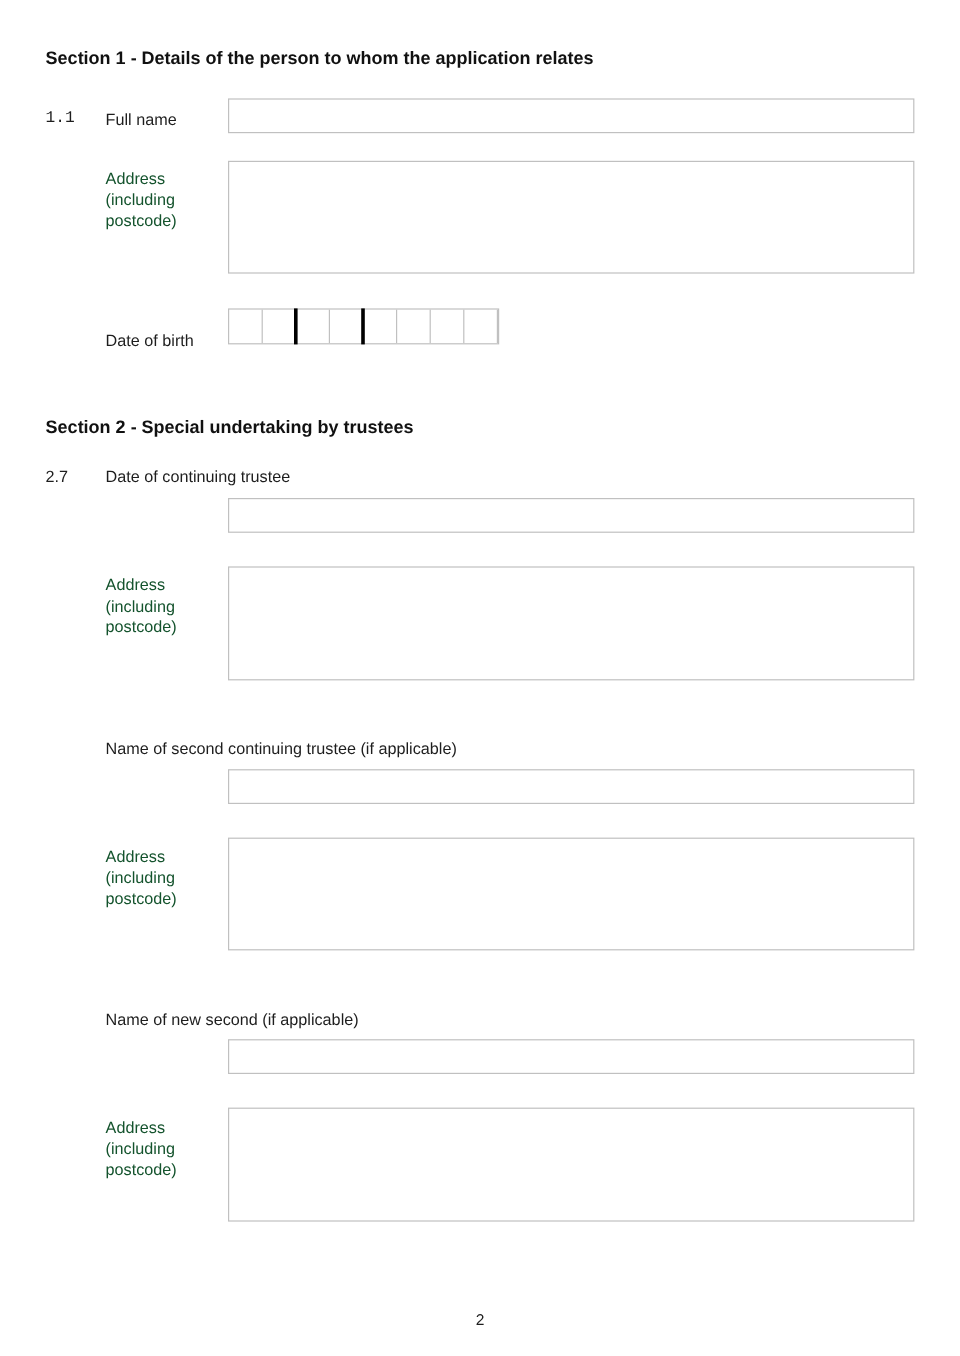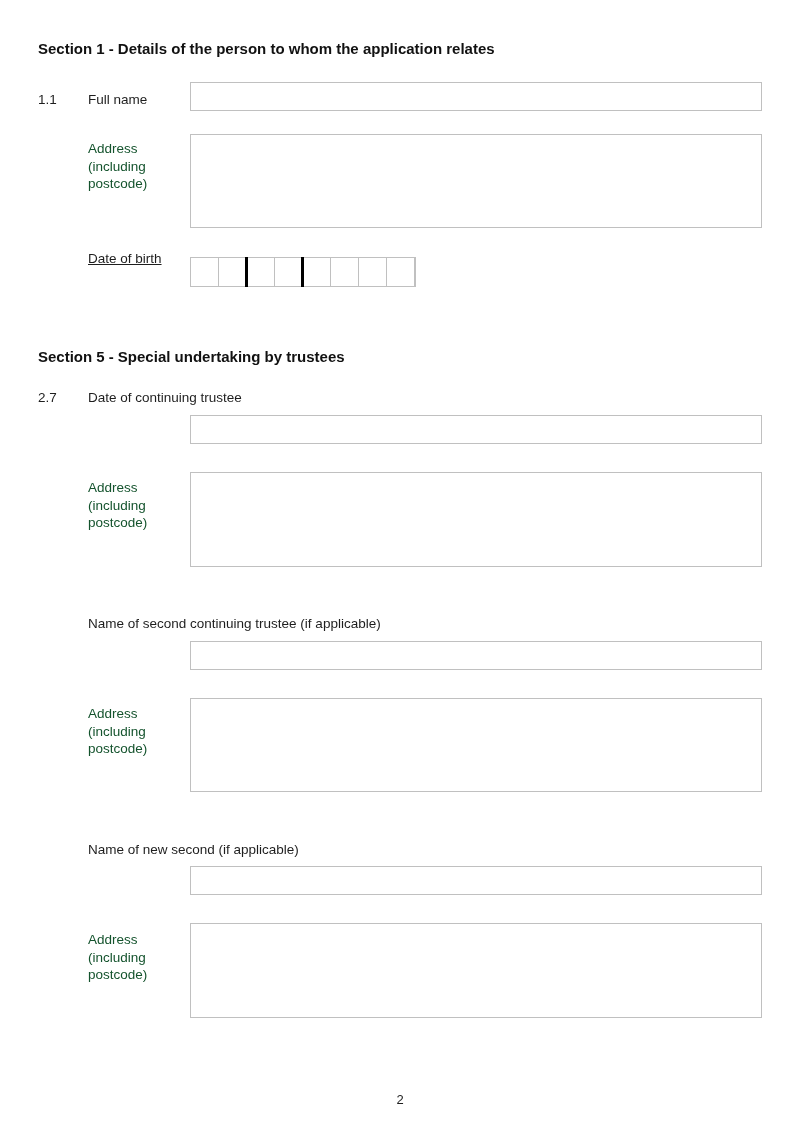--- a/index.html
+++ b/index.html
@@ -86,47 +86,47 @@
 </style>
 </head>
 <body>
 
 <div class="page">
 
   <div class="abs heading" style="left:38px; top:40px;">
     <span class="prefix">Section 1 -</span><span>Details of the person to whom the application relates</span>
   </div>
 
-  <div class="abs lbl" style="left:38px; top:92px;">1.1</div>
+  <div class="abs lbl" style="left:38px; top:92px;font-family:Liberation Mono, monospace;">1.1</div>
   <div class="abs lbl" style="left:88px; top:92px;">Full name</div>
   <input type="text" class="field one-line" style="top: 82px;" value="">
 
   <div class="abs addr-lbl" style="left:88px; top:140px;">
     <div>Address</div>
     <div>(including</div>
     <div>postcode)</div>
   </div>
   <textarea class="field" style="top: 134px; height: 94px;"></textarea>
 
-  <div class="abs lbl" style="left:88px; top:251px;text-decoration:underline;">Date of birth</div>
+  <div class="abs lbl" style="left:88px; top:276px;">Date of birth</div>
   <div class="dob-row">
     <div class="dob-cell"></div>
     <div class="dob-cell"></div>
     <div class="dob-cell"></div>
     <div class="dob-cell"></div>
     <div class="dob-cell"></div>
     <div class="dob-cell"></div>
     <div class="dob-cell"></div>
     <div class="dob-cell"></div>
     <div class="dob-divider d1"></div>
     <div class="dob-divider d2"></div>
   </div>
 
   <div class="abs heading" style="left:38px; top:348px;">
-    <span class="prefix">Section 5 -</span><span>Special undertaking by trustees</span>
+    <span class="prefix">Section 2 -</span><span>Special undertaking by trustees</span>
   </div>
 
   <div class="abs lbl" style="left:38px; top:390px;">2.7</div>
   <div class="abs lbl" style="left:88px; top:390px;">Date of continuing trustee</div>
   <input type="text" class="field one-line" style="top: 415px;" value="">
 
   <div class="abs addr-lbl" style="left:88px; top:479px;">
     <div>Address</div>
     <div>(including</div>
     <div>postcode)</div>

